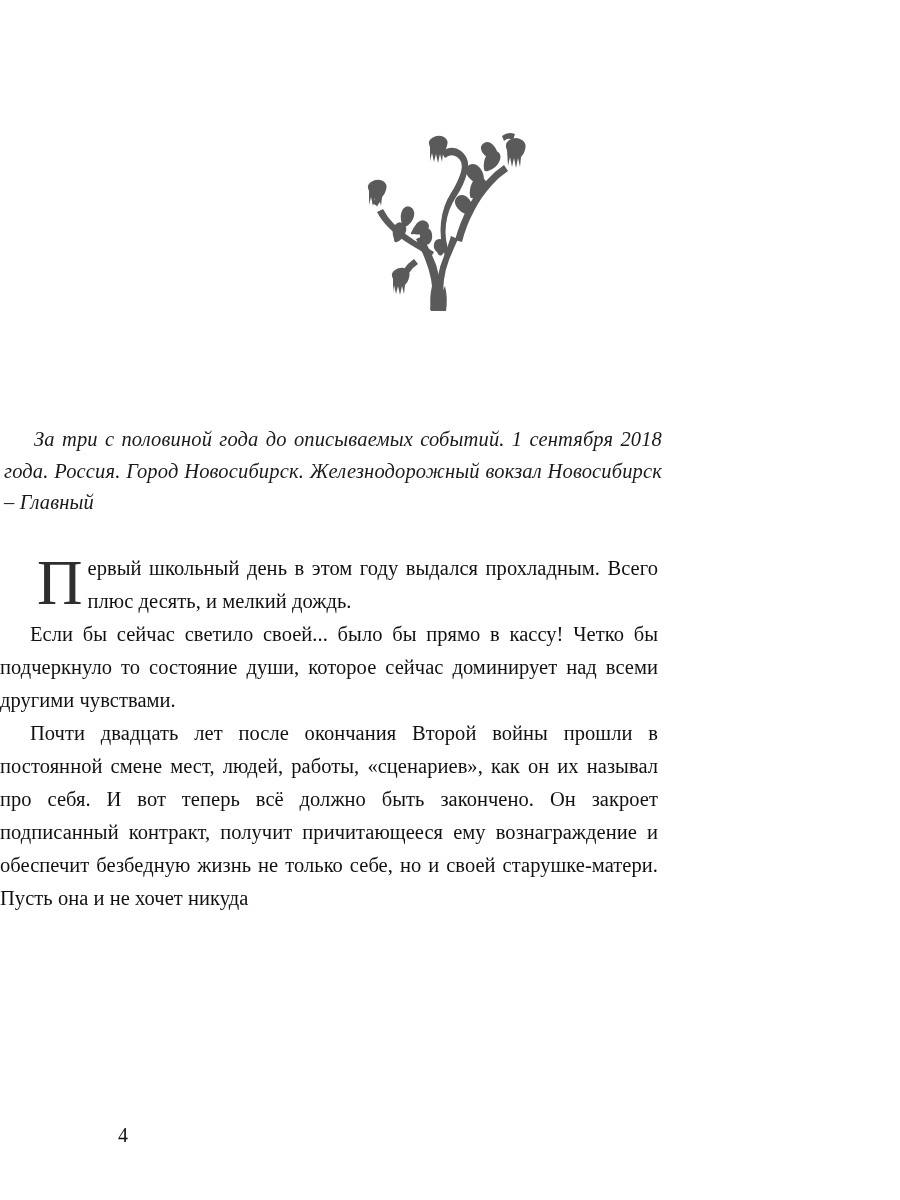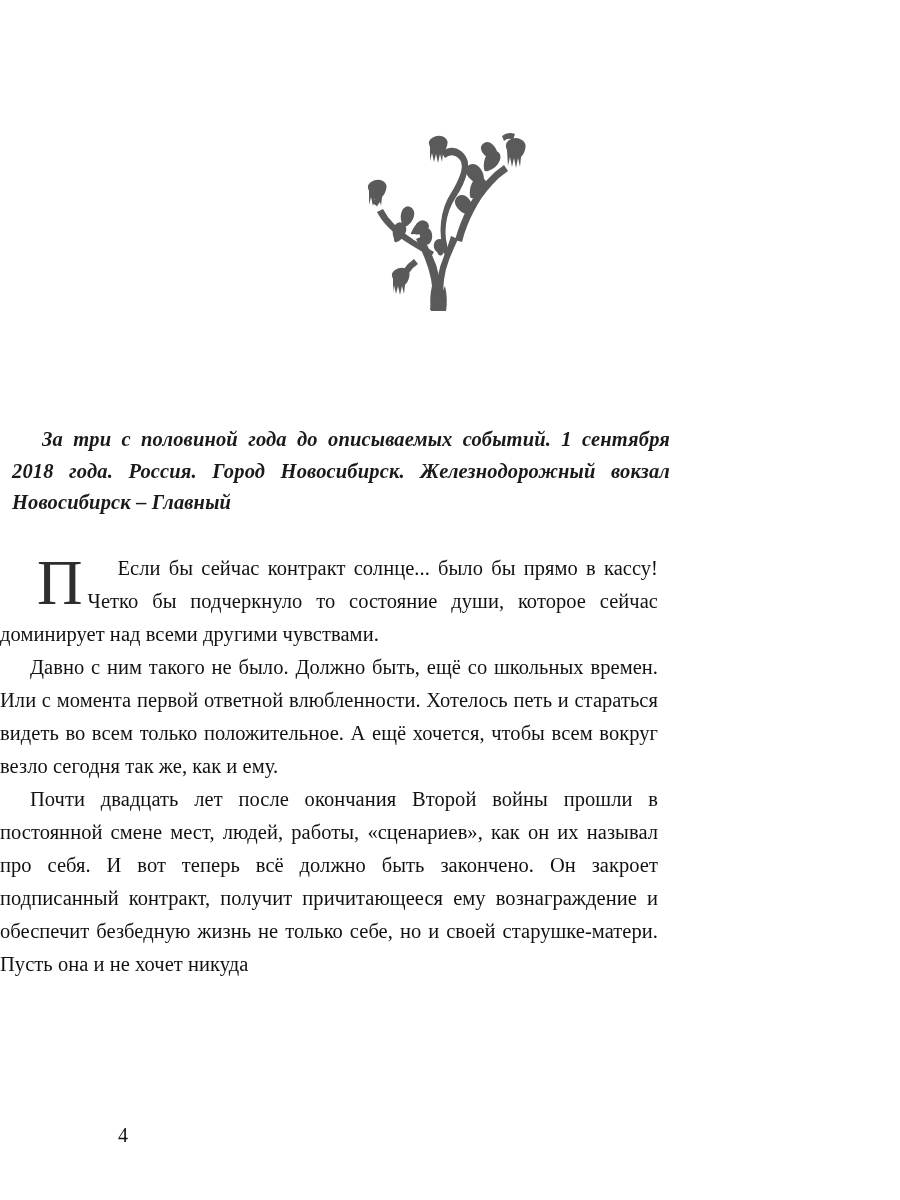--- a/index.html
+++ b/index.html
@@ -33,30 +33,29 @@
   }
   .ornament-wrap svg {
     display: block;
     width: 100%;
     height: 100%;
   }
 
   .epigraph {
     position: absolute;
     top: 424px;
-    left: 12px;
+    left: 4px;
     width: 658px;
     font-style: italic;
     font-size: 20.5px;
     line-height: 31.5px;
     text-align: justify;
     text-indent: 30px;
     color: #1a1a1a;
     letter-spacing: 0.15px;
-    font-weight: bold;
   }
 
   .body-block {
     position: absolute;
     top: 552px;
     left: 0;
     width: 658px;
   }
 
   p.para {
@@ -144,26 +143,25 @@
         <path d="M71 123 q-4 -3 -3 -8 q1 -5 6 -5 q5 0 6 6 q1 6 -3 10 q-3 2 -6 -3 z"></path>
         <path d="M85 134 q-4 -3 -3 -8 q1 -5 6 -5 q4 0 5 6 q1 6 -3 10 q-3 2 -5 -3 z"></path>
       </g>
     </svg>
   </div>
 
   <div class="epigraph">За три с половиной года до описываемых событий. 1 сентября 2018 года. Россия. Город Новосибирск. Железнодорожный вокзал Новосибирск – Главный</div>
 
   <div class="body-block">
 
-    <p class="para first"><span class="dropcap">П</span></p>
+    <p class="para first"><span class="dropcap">П</span><span>ервый школьный день в этом году выдался прохладным. Всего плюс десять, и мелкий дождь.</span></p>
 
 
-    <p class="para">Если бы сейчас контракт солнце... было бы прямо в кассу! Четко бы подчеркнуло то состояние души, которое сейчас доминирует над всеми другими чувствами.</p>
+    <p class="para">Если бы сейчас светило своей... было бы прямо в кассу! Четко бы подчеркнуло то состояние души, которое сейчас доминирует над всеми другими чувствами.</p>
 
-    <p class="para">Давно с ним такого не было. Должно быть, ещё со школьных времен. Или с момента первой ответной влюбленности. Хотелось петь и стараться видеть во всем только положительное. А ещё хочется, чтобы всем вокруг везло сегодня так же, как и ему.</p>
 
     <p class="para">Почти двадцать лет после окончания Второй войны прошли в постоянной смене мест, людей, работы, «сценариев», как он их называл про себя. И вот теперь всё должно быть закончено. Он закроет подписанный контракт, получит причитающееся ему вознаграждение и обеспечит безбедную жизнь не только себе, но и своей старушке-матери. Пусть она и не хочет никуда</p>
 
   </div>
 
   <div class="page-number">4</div>
 
 </div>
 
 </body></html>

